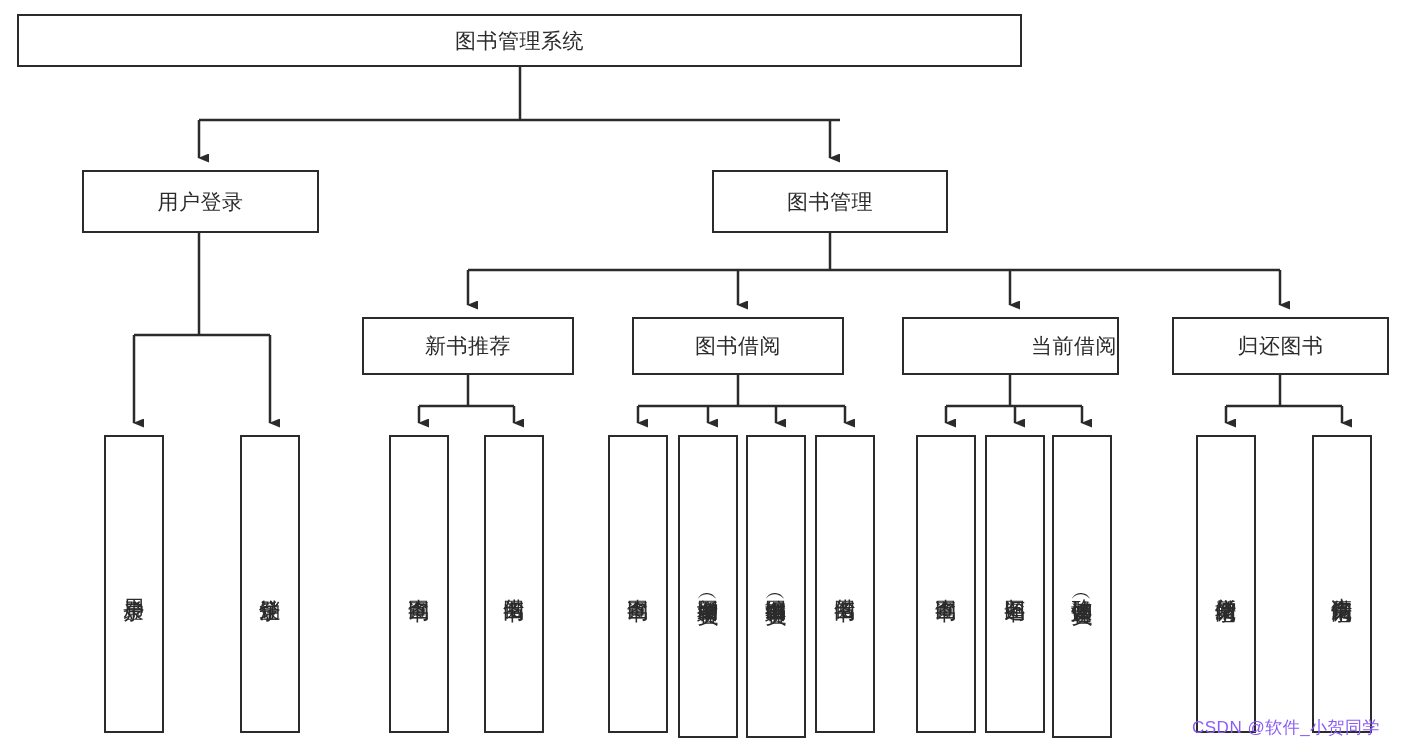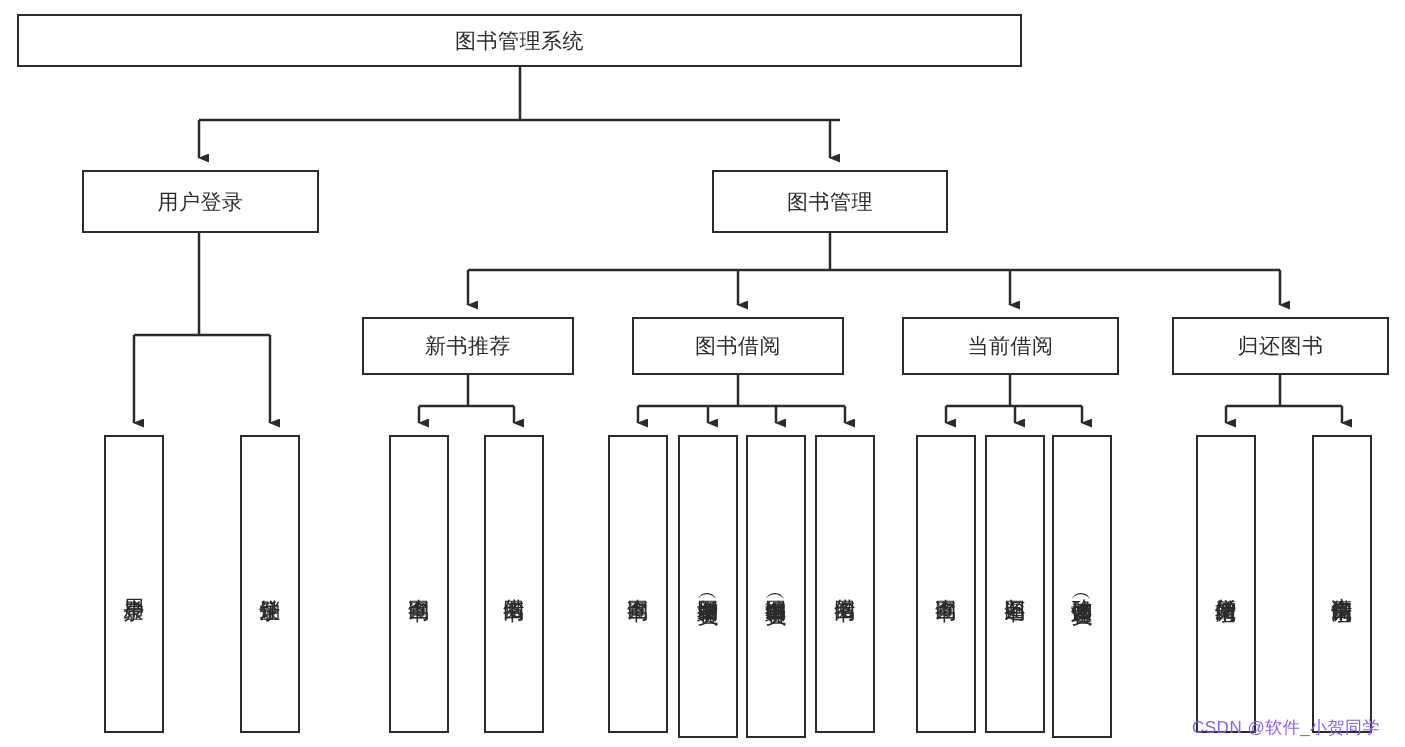--- a/index.html
+++ b/index.html
@@ -123,21 +123,21 @@
   <div class="node-box" style="left:712px;top:170px;width:236px;height:63px;">
     <span class="node-label-h">图书管理</span>
   </div>
 
   <div class="node-box" style="left:632px;top:317px;width:212px;height:58px;">
     <span class="node-label-h">图书借阅</span>
   </div>
   <div class="node-box" style="left:362px;top:317px;width:212px;height:58px;">
     <span class="node-label-h">新书推荐</span>
   </div>
-  <div class="node-box" style="left:902px;top:317px;width:217px;height:58px;">
+  <div class="node-box" style="left:902px;top:317px;width:217px;height:58px;justify-content:flex-end;">
     <span class="node-label-h">当前借阅</span>
   </div>
   <div class="node-box" style="left:1172px;top:317px;width:217px;height:58px;">
     <span class="node-label-h">归还图书</span>
   </div>
 
   <div class="node-box" style="left:104px;top:435px;width:60px;height:298px;">
     <span class="node-label-v">用户登录</span>
   </div>
   <div class="node-box" style="left:240px;top:435px;width:60px;height:298px;">

